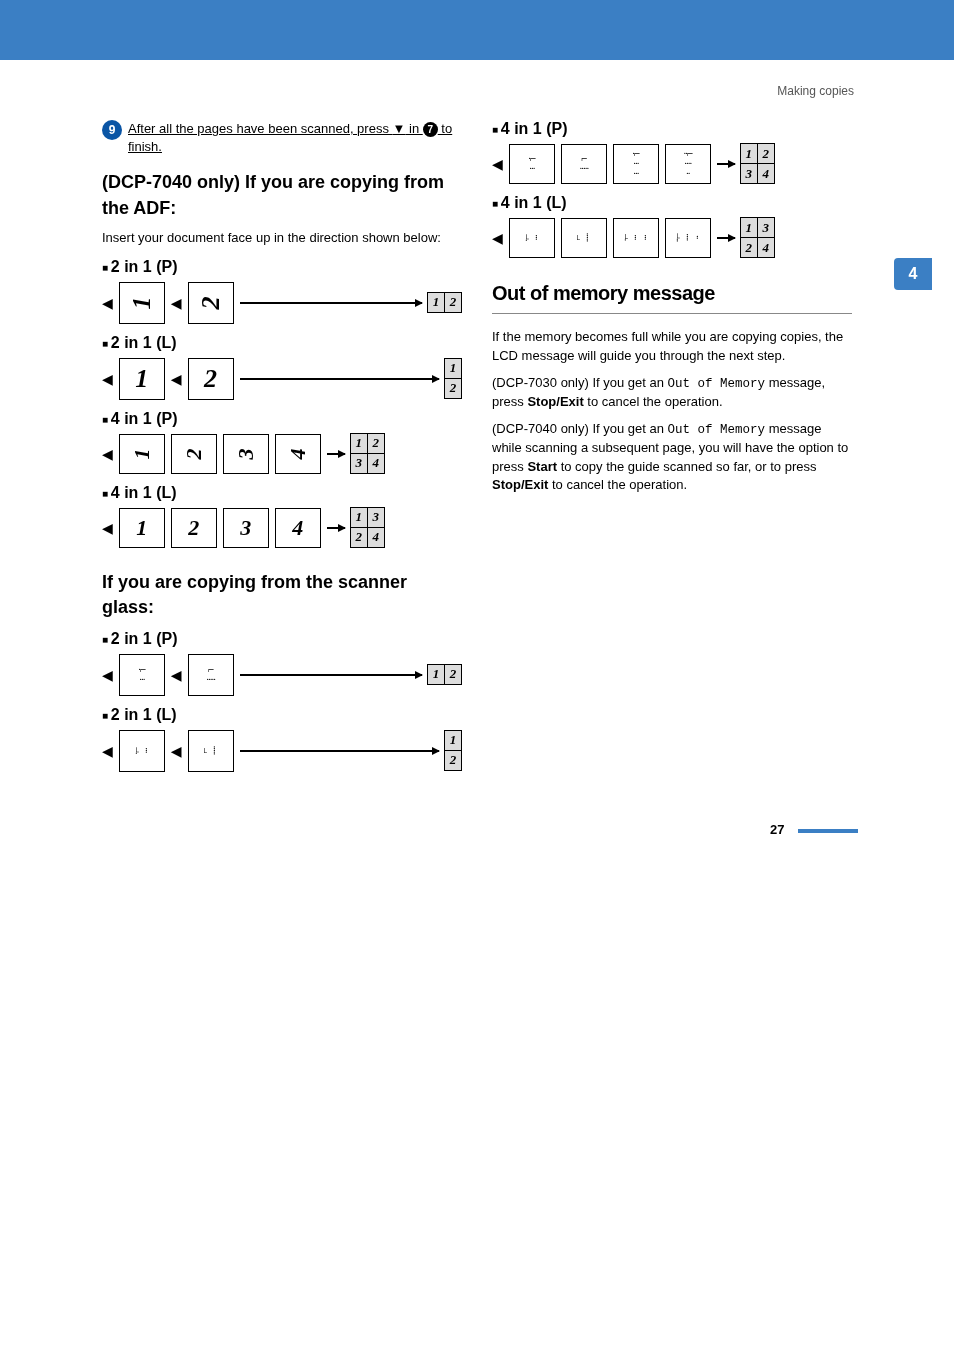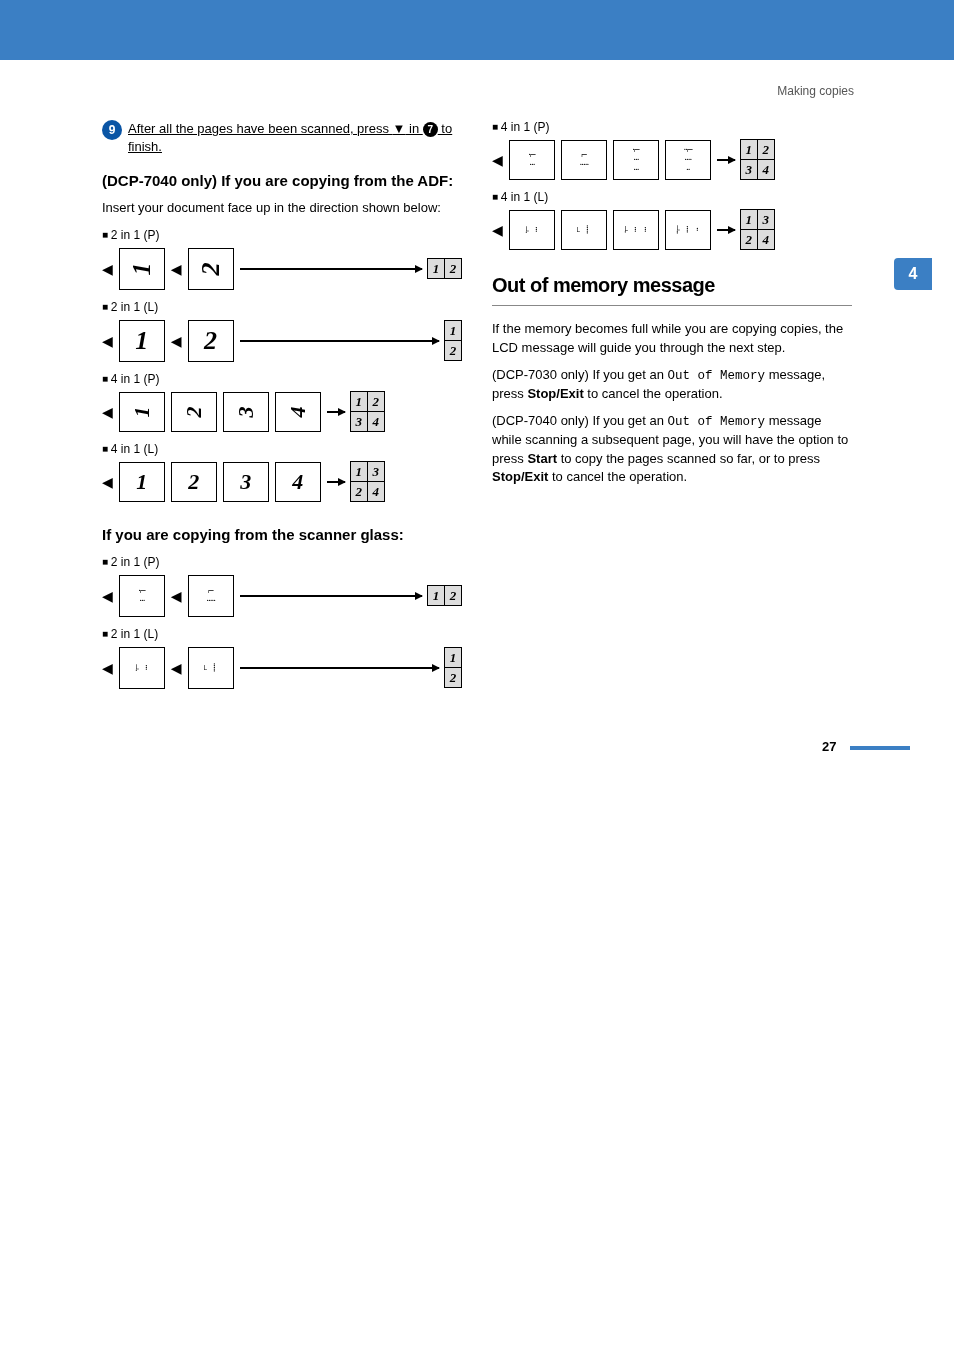--- a/index.html
+++ b/index.html
@@ -65,32 +65,32 @@
     background: #000;
     color: #fff;
     font-size: 10px;
     font-weight: bold;
     align-items: center;
     justify-content: center;
     vertical-align: middle;
   }
   .subhead {
     font-weight: bold;
-    font-size: 15px;
+    font-size: 18px;
     line-height: 1.4;
     margin-top: 14px;
     margin-bottom: 8px;
   }
   .body-text {
     line-height: 1.45;
     margin-bottom: 8px;
   }
   .bullet-label {
-    font-weight: normal;
-    font-size: 12px;
+    font-weight: bold;
+    font-size: 16px;
     margin: 10px 0 6px 0;
   }
   .bullet-label::before {
     content: "■ ";
     font-size: 10px;
     vertical-align: 1px;
   }
   .diagram-row {
     display: flex;
     align-items: center;
@@ -186,21 +186,21 @@
     font-size: 16px;
     display: flex;
     align-items: center;
     justify-content: center;
     border-radius: 4px 0 0 4px;
   }
   .page-num {
     text-align: right;
     font-weight: bold;
     font-size: 13px;
-    padding-right: 44px;
+    padding-right: 96px;
     padding-bottom: 30px;
   }
   .pnum-bar {
     display: inline-block;
     width: 60px;
     height: 4px;
     background: #3b7fc4;
     margin-left: 10px;
     vertical-align: middle;
   }
@@ -412,21 +412,21 @@
     <h1 class="ooo">Out of memory message</h1>
     <hr class="hr-thin">
 
     <div class="body-text">If the memory becomes full while you are copying copies, the LCD message will guide you through the next step.</div>
 
     <div class="body-text">
       <span>(DCP-7030 only) If you get an </span><span class="mono">Out of Memory</span><span> message, press </span><b>Stop/Exit</b><span> to cancel the operation.</span>
     </div>
 
     <div class="body-text">
-      <span>(DCP-7040 only) If you get an </span><span class="mono">Out of Memory</span><span> message while scanning a subsequent page, you will have the option to press </span><b>Start</b><span> to copy the pages scanned so far, or to press </span><b>Stop/Exit</b><span> to cancel the operation.</span>
+      <span>(DCP-7040 only) If you get an </span><span class="mono">Out of Memory</span><span> message while scanning a subsequent page, you will have the option to press </span><b>Start</b><span> to copy the guide scanned so far, or to press </span><b>Stop/Exit</b><span> to cancel the operation.</span>
     </div>
 
   </div>
 </div>
 
 <div class="page-num">
   <span>27</span>
   <span class="pnum-bar"></span>
 </div>
 

